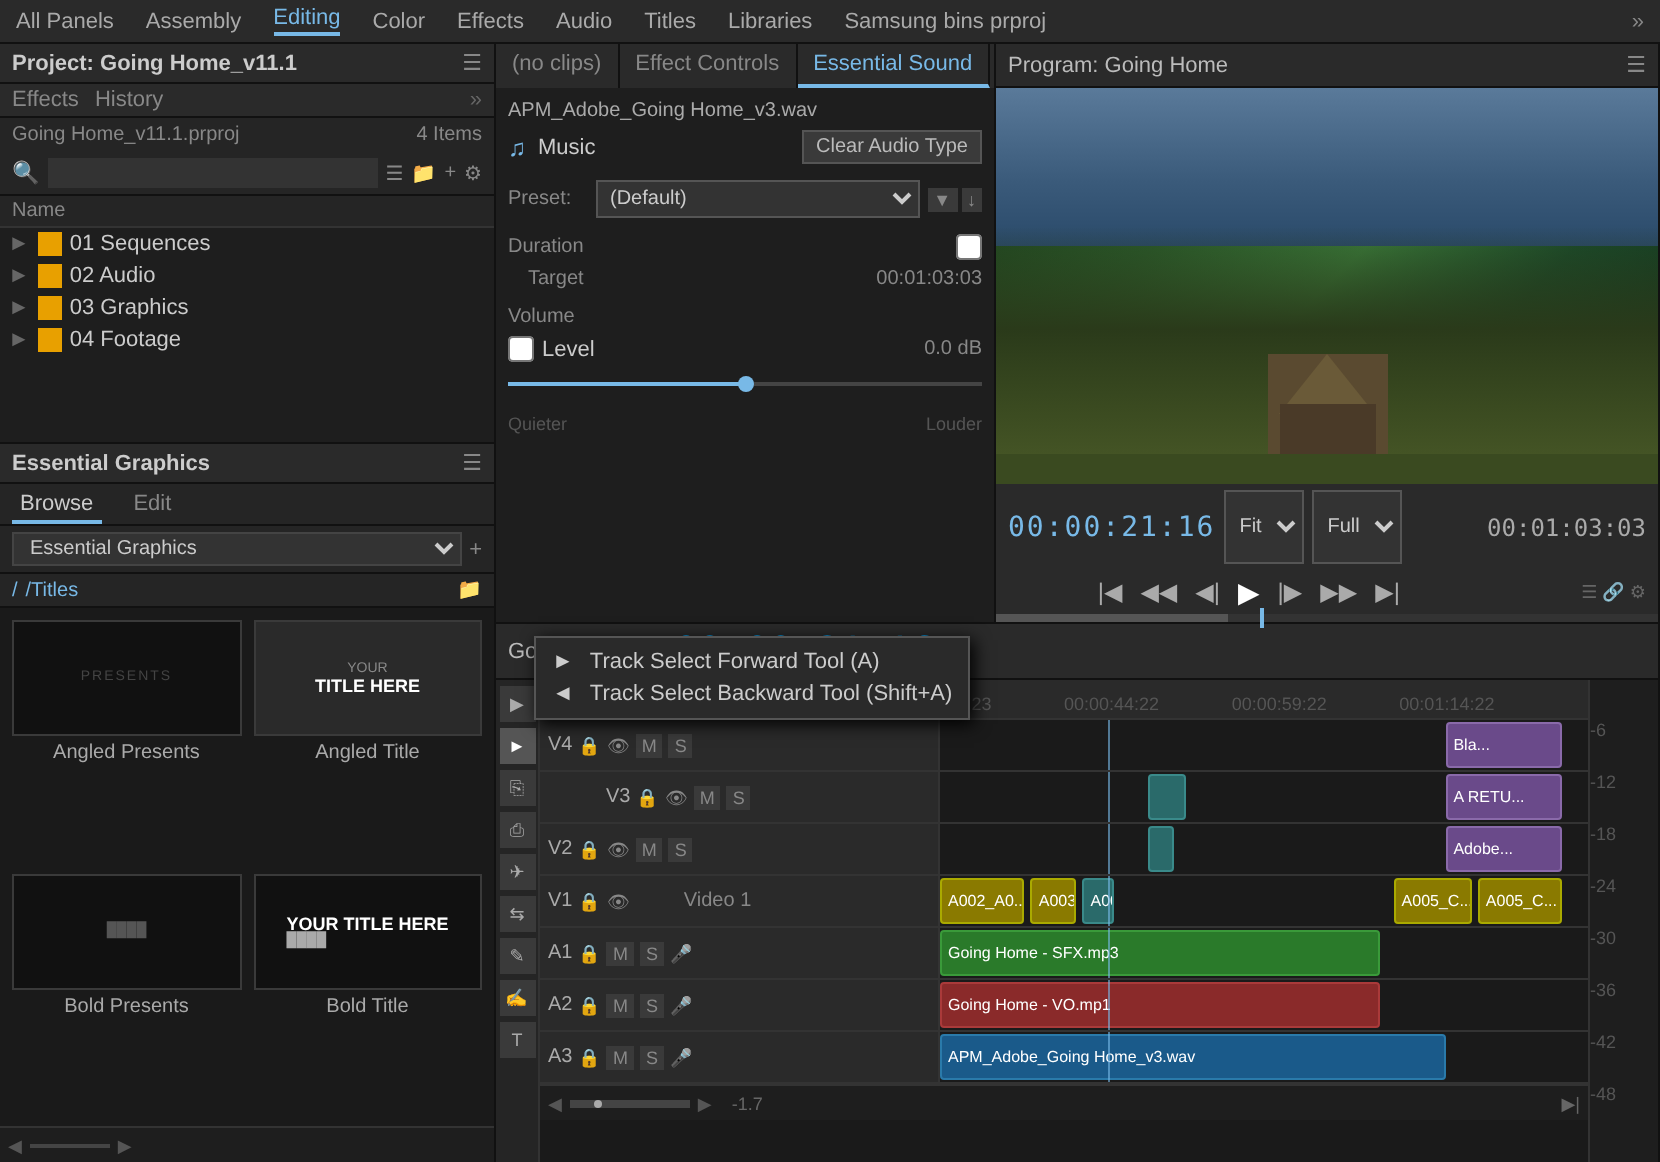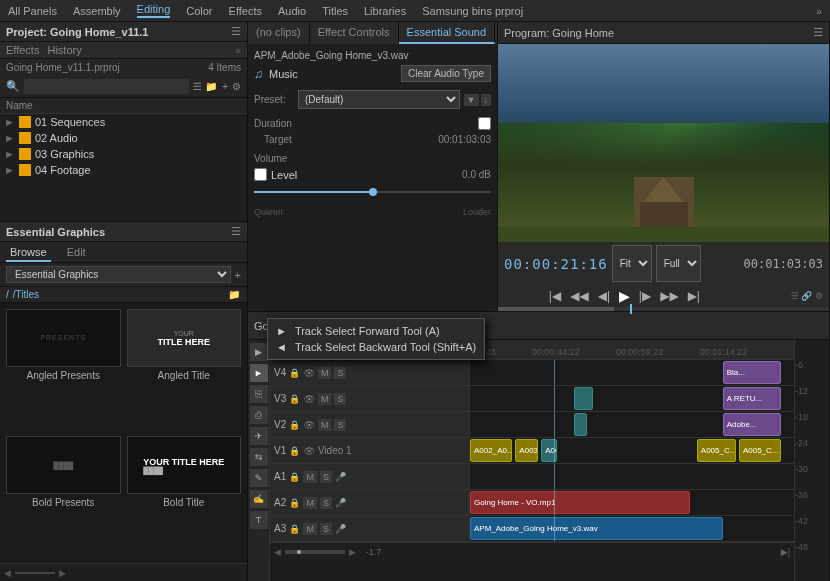--- a/index.html
+++ b/index.html
@@ -988,21 +988,21 @@
               <span class="track-btn">S</span>
             </div>
             <div class="track-content">
               <div class="track-clip clip-purple" style="left:78%;width:18%;font-size:8px;">Bla...</div>
               <div style="position:absolute;top:0;left:26%;width:1px;height:100%;background:#78b9e7;opacity:0.6;"></div>
             </div>
           </div>
 
           <div class="track-row">
             <div class="track-label">
-              <span style="font-size:10px;color:#aaa;">V3</span>
+              <span style="font-size:10px;color:#aaa;margin-left:29px;">V3</span>
               <span class="lock-icon">🔒</span>
               <span class="eye-icon">👁</span>
               <span class="track-btn">M</span>
               <span class="track-btn">S</span>
             </div>
             <div class="track-content">
               <div class="track-clip clip-teal" style="left:32%;width:6%;"></div>
               <div class="track-clip clip-purple" style="left:78%;width:18%;font-size:8px;">A RETU...</div>
               <div style="position:absolute;top:0;left:26%;width:1px;height:100%;background:#78b9e7;opacity:0.6;"></div>
             </div>
@@ -1021,41 +1021,42 @@
               <div class="track-clip clip-purple" style="left:78%;width:18%;font-size:8px;">Adobe...</div>
               <div style="position:absolute;top:0;left:26%;width:1px;height:100%;background:#78b9e7;opacity:0.6;"></div>
             </div>
           </div>
 
           <div class="track-row">
             <div class="track-label">
               <span style="font-size:10px;color:#aaa;">V1</span>
               <span class="lock-icon">🔒</span>
               <span class="eye-icon">👁</span>
-              <span style="font-size:10px;color:#888;">Video 1</span>
+              <span style="font-size:10px;color:#888;margin-left:24px;">Video 1</span>
             </div>
             <div class="track-content">
               <div class="track-clip clip-yellow" style="left:0%;width:13%;font-size:8px;">A002_A0...</div>
               <div class="track-clip clip-yellow" style="left:14%;width:7%;font-size:8px;">A003...</div>
               <div class="track-clip clip-teal" style="left:22%;width:5%;font-size:8px;">A00...</div>
               <div class="track-clip clip-yellow" style="left:70%;width:12%;font-size:8px;">A005_C...</div>
               <div class="track-clip clip-yellow" style="left:83%;width:13%;font-size:8px;">A005_C...</div>
               <div style="position:absolute;top:0;left:26%;width:1px;height:100%;background:#78b9e7;opacity:0.6;"></div>
             </div>
           </div>
 
           <div class="track-row">
             <div class="track-label">
               <span style="font-size:10px;color:#aaa;">A1</span>
               <span class="lock-icon">🔒</span>
               <span class="track-btn">M</span>
               <span class="track-btn">S</span>
               <span style="font-size:9px;color:#888;">🎤</span>
             </div>
             <div class="track-content">
+              <div class="track-clip clip-green" style="left:0%;width:68%;font-size:8px;">Going Home - SFX.mp3</div>
               <div style="position:absolute;top:0;left:26%;width:1px;height:100%;background:#78b9e7;opacity:0.6;"></div>
             </div>
           </div>
 
           <div class="track-row">
             <div class="track-label">
               <span style="font-size:10px;color:#aaa;">A2</span>
               <span class="lock-icon">🔒</span>
               <span class="track-btn">M</span>
               <span class="track-btn">S</span>

